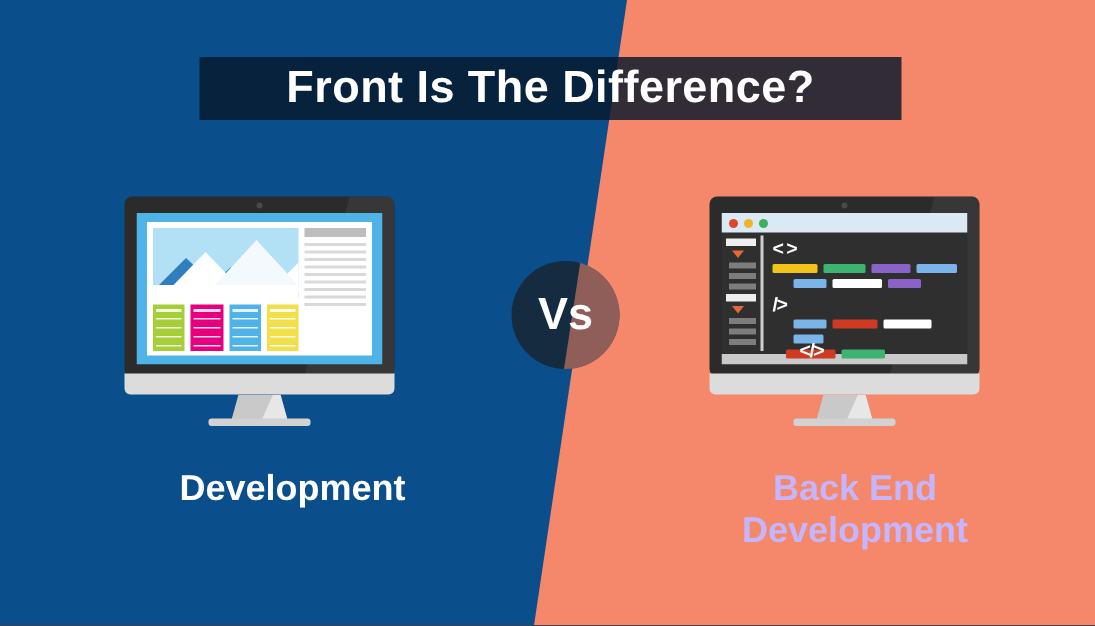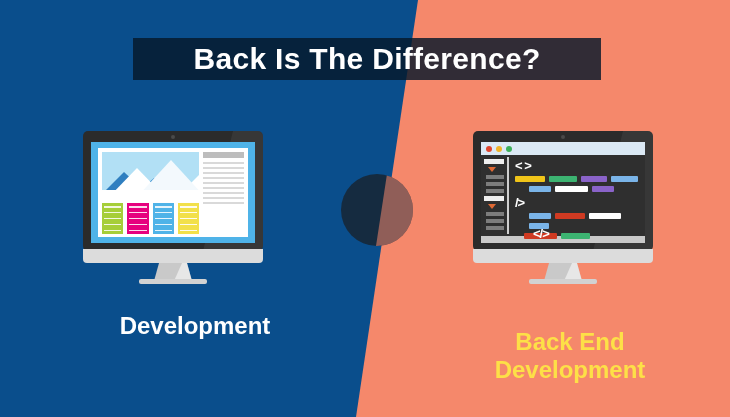--- a/index.html
+++ b/index.html
@@ -245,32 +245,32 @@
 
   
   .caption{
     position:absolute;
     width:300px;text-align:center;
     font-size:24px;font-weight:bold;
     line-height:1.18;
     z-index:4;
   }
   .cap-left{left:45px;top:312px;color:#ffffff;}
-  .cap-right{left:420px;top:328px;color:#fde047;}
+  .cap-right{left:420px;top:312px;color:#c4b5fd;}
 </style>
 </head>
 <body>
 
 <div id="stage">
 
   <div class="bg-left"></div>
   <div class="bg-right"></div>
 
   <div class="banner">
-    <span class="banner-text">Back Is The Difference?</span>
+    <span class="banner-text">Front Is The Difference?</span>
   </div>
 
   <div class="monitor mon-left">
     <div class="mon-body">
       <div class="mon-body-sheen"></div>
       <div class="mon-cam"></div>
       <div class="mon-screen">
 
         <div class="web">
           <div class="web-page">
@@ -406,20 +406,23 @@
       </div>
     </div>
     <div class="mon-chin"></div>
     <div class="mon-neck"></div>
     <div class="mon-neck-shade"></div>
     <div class="mon-base"></div>
   </div>
 
   <div class="vs-badge"></div>
   <div class="vs-badge-tint"></div>
+  <div class="vs-text-wrap">
+    <span class="vs-text">Vs</span>
+  </div>
 
   <div class="caption cap-left">
     <div>Development</div>
   </div>
   <div class="caption cap-right">
     <div>Back End</div>
     <div>Development</div>
   </div>
 
 </div>

